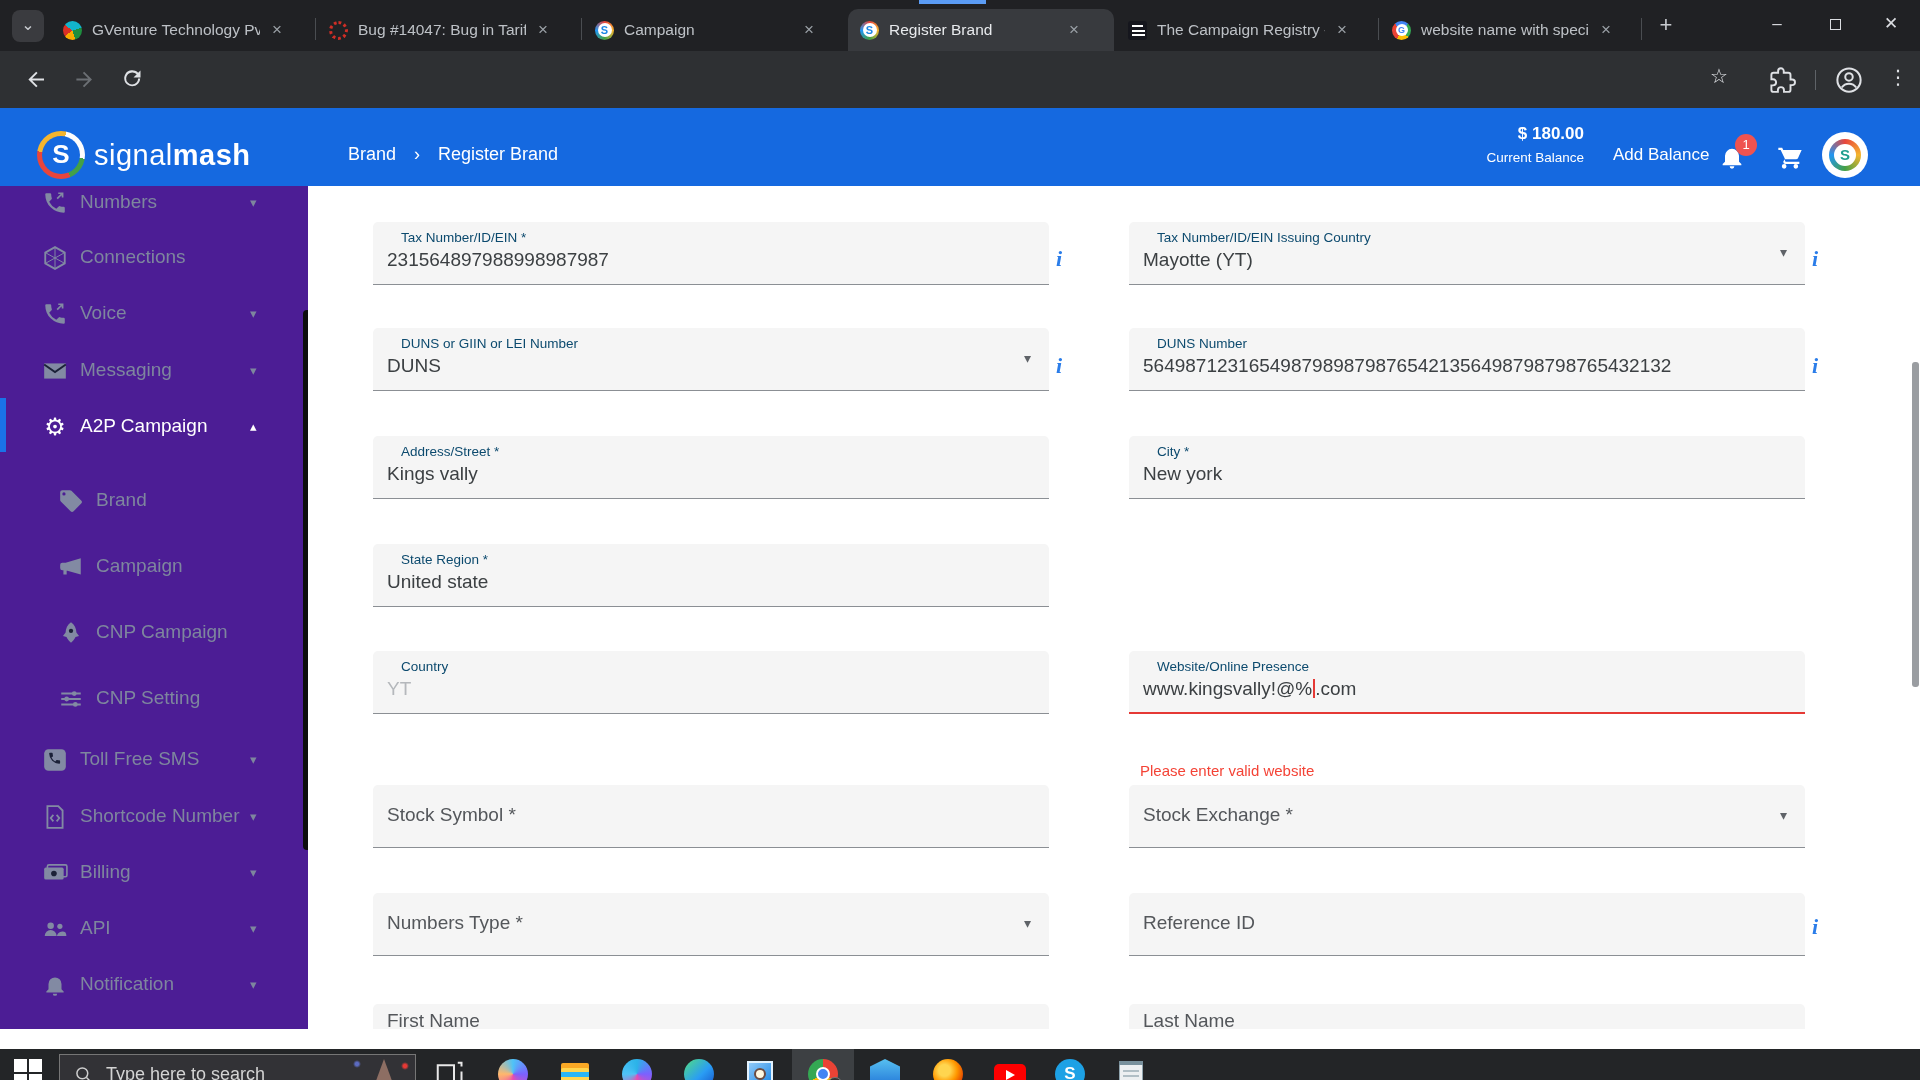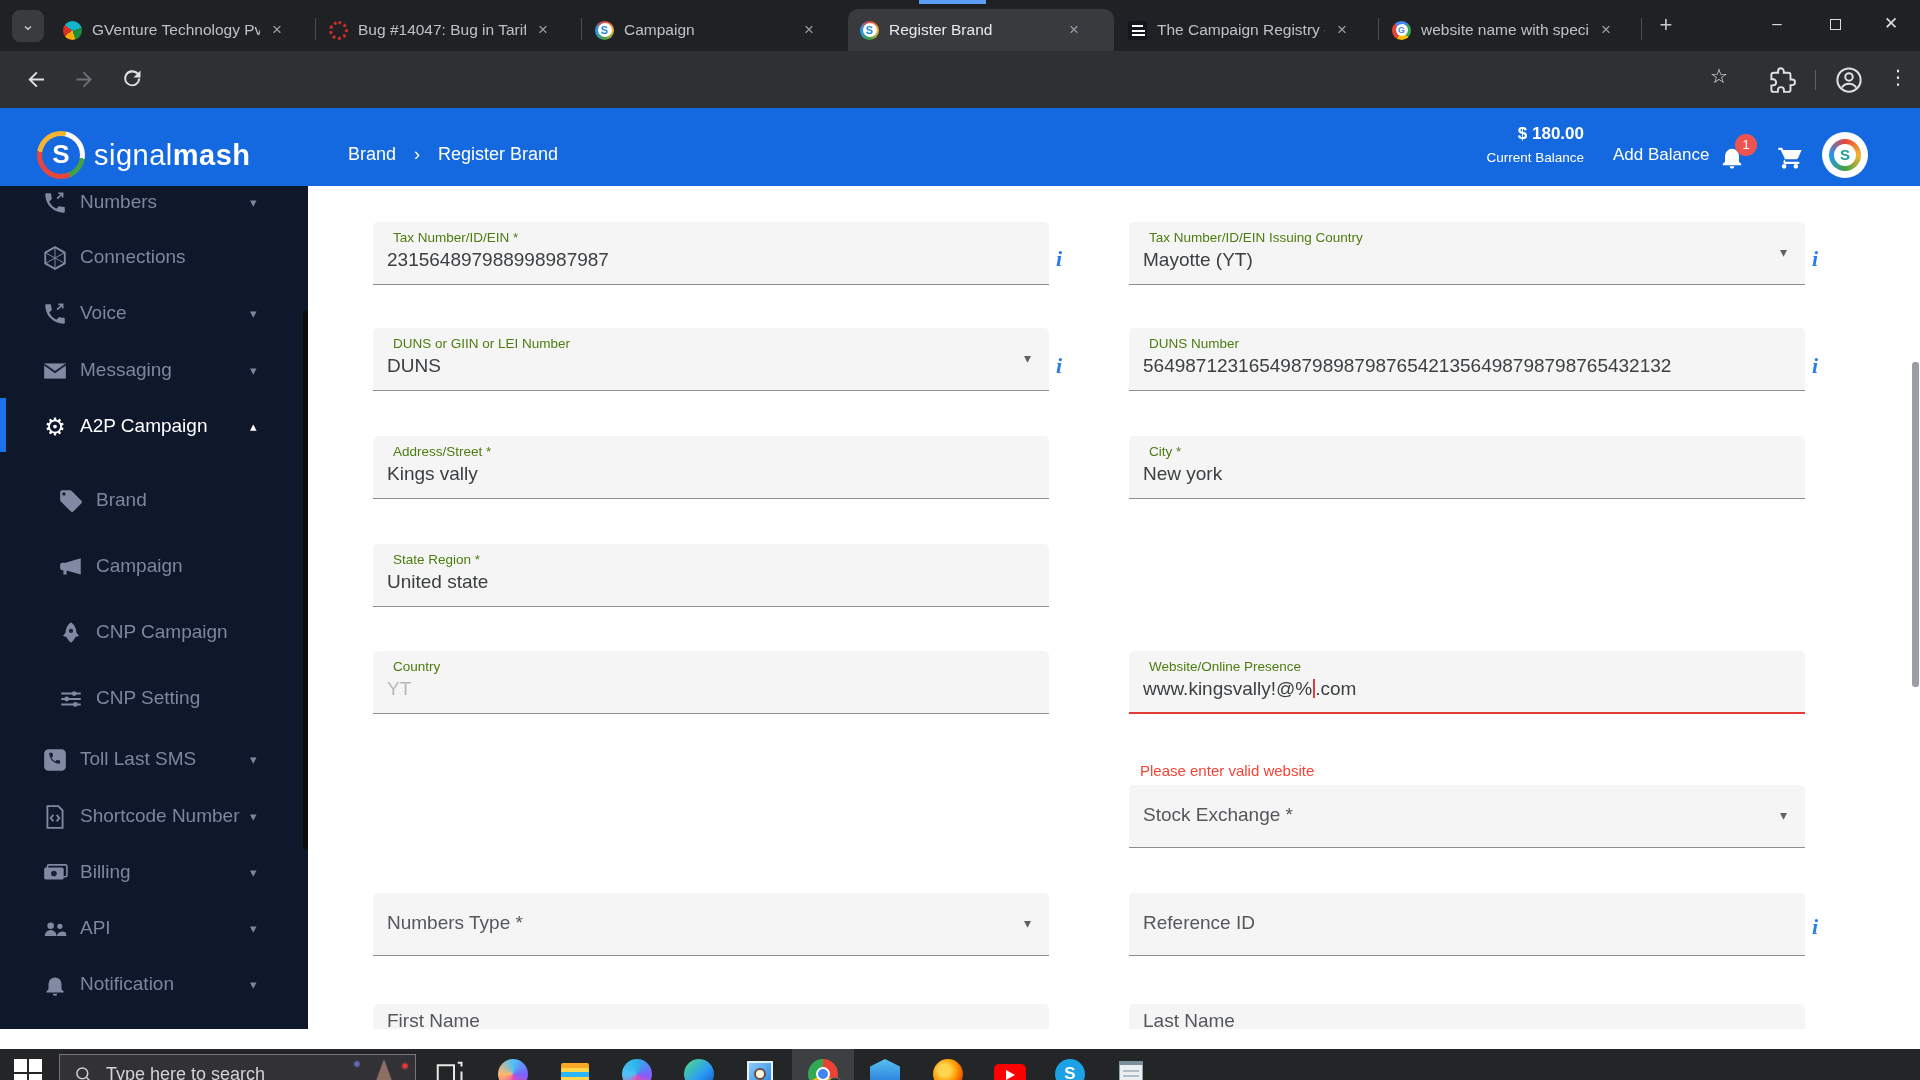--- a/index.html
+++ b/index.html
@@ -61,36 +61,36 @@
   #addbal { position:absolute; left:1613px; top:37px; font-size:17px; }
   .badge { position:absolute; left:1735px; top:26px; width:22px; height:22px; border-radius:50%;
     background:#ef5350; font-size:13px; text-align:center; line-height:22px; z-index:2; }
   #avatar { position:absolute; left:1822px; top:24px; width:46px; height:46px; border-radius:50%; background:#fff; }
   #avatar .ring { position:absolute; left:7px; top:7px; width:32px; height:32px; border-radius:50%;
     background:conic-gradient(#e8453c,#f5b52e,#43a047,#2196f3,#e8453c); }
   #avatar .core { position:absolute; left:12px; top:12px; width:22px; height:22px; border-radius:50%; background:#fff;
     color:#1e9e8e; font-weight:700; font-size:15px; text-align:center; line-height:22px; }
 
   
-  #sidebar { position:absolute; left:0; top:186px; width:308px; height:843px; background:#0f172a; overflow:hidden;padding-left:8px; }
+  #sidebar { position:absolute; left:0; top:186px; width:308px; height:843px; background:#4c1d95; overflow:hidden;padding-left:8px; }
   .sit { position:absolute; left:0; width:308px; height:44px; color:#7e869e; font-size:19px; }
   .sit .ic { position:absolute; left:42px; top:10px; width:26px; height:26px; text-align:center; }
   .sit .lb { position:absolute; left:80px; top:11px; white-space:nowrap; }
   .sit .ch { position:absolute; left:250px; top:15px; font-size:13px; }
   .sit.sub .ic { left:58px; } .sit.sub .lb { left:96px; }
   .sit.active { color:#fff; }
   .sit svg { fill:#828aa3; }
   #activebar-side { position:absolute; left:0; top:212px; width:6px; height:54px; background:#1a73e8; }
   #side-scroll { position:absolute; left:303px; top:310px; width:9px; height:540px; background:#0d0d0d; border-radius:4px; }
 
   
   #main { position:absolute; left:308px; top:186px; width:1612px; height:843px; background:#fff; overflow:hidden; }
   .field { position:absolute; width:676px; height:63px; background:#f5f5f5; border-radius:5px 5px 0 0;
     border-bottom:1px solid #8b8f94; }
-  .field .lab { position:absolute; left:20px; top:8px; font-size:13.5px; color:#4d7c0f; white-space:nowrap; }
+  .field .lab { position:absolute; left:28px; top:8px; font-size:13.5px; color:#0c4a6e; white-space:nowrap; }
   .field .val { position:absolute; left:14px; top:27px; font-size:19px; color:#3c4043; white-space:nowrap; }
   .field .val.dim { color:#b5b8bc; }
   .field .ph { position:absolute; left:14px; top:19px; font-size:19px; color:#54575b; }
   .field .caret { position:absolute; right:18px; top:22px; font-size:14px; color:#5f6368; }
   .field.invalid { border-bottom:2px solid #e53935; }
   .cursor { display:inline-block; width:2px; height:19px; background:#e53935; margin-left:1px; vertical-align:-3px; }
   .info { position:absolute; color:#2b7de9; font-family:"Liberation Serif", serif; font-style:italic;
     font-weight:700; font-size:22px; }
   .err { position:absolute; left:832px; top:556px; font-size:15px; color:#f44336;margin-top:20px; }
   #page-scroll { position:absolute; left:1912px; top:362px; width:7px; height:325px; background:#9a9da1; border-radius:3px; }
@@ -287,21 +287,21 @@
         <circle cx="16" cy="17" r="2.2"></circle>
       </svg>
     <span class="lb">CNP Setting</span>
   </div>
 
   <div class="sit" style="top:551px">
     <svg class="ic" viewBox="0 0 24 24">
         <rect x="2" y="2" width="20" height="20" rx="4"></rect>
         <path d="M8.7 9.8a8 8 0 003.5 3.5l1.2-1.2a.7.7 0 01.7-.15 6 6 0 001.9.3.7.7 0 01.7.7v1.85a.7.7 0 01-.7.7A9.6 9.6 0 016.6 6.1a.7.7 0 01.7-.7h1.85a.7.7 0 01.7.7 6 6 0 00.3 1.9.7.7 0 01-.16.72z" fill="#1b2138"></path>
       </svg>
-    <span class="lb">Toll Last SMS</span>
+    <span class="lb">Toll Free SMS</span>
     <span class="ch">▾</span>
   </div>
 
   <div class="sit" style="top:608px">
     <svg class="ic" viewBox="0 0 24 24">
         <path d="M5 2h10l4 4v16H5z" fill="none" stroke="#828aa3" stroke-width="1.7"></path>
         <path d="M10.5 10l-2.5 3 2.5 3M13.5 10l2.5 3-2.5 3" fill="none" stroke="#828aa3" stroke-width="1.6"></path>
       </svg>
     <span class="lb">Shortcode Number</span>
     <span class="ch">▾</span>
@@ -382,20 +382,23 @@
   <div class="field" style="left:65px;top:465px">
     <div class="lab">Country</div>
     <div class="val dim">YT</div>
   </div>
   <div class="field invalid" style="left:821px;top:465px">
     <div class="lab">Website/Online Presence</div>
     <div class="val"><span>www.kingsvally!@%</span><span class="cursor"></span><span>.com</span></div>
   </div>
   <div class="err">Please enter valid website</div>
 
+  <div class="field" style="left:65px;top:599px">
+    <div class="ph">Stock Symbol *</div>
+  </div>
   <div class="field" style="left:821px;top:599px">
     <div class="ph">Stock Exchange *</div>
     <div class="caret">▾</div>
   </div>
 
   <div class="field" style="left:65px;top:707px">
     <div class="ph">Numbers Type *</div>
     <div class="caret">▾</div>
   </div>
   <div class="field" style="left:821px;top:707px">

